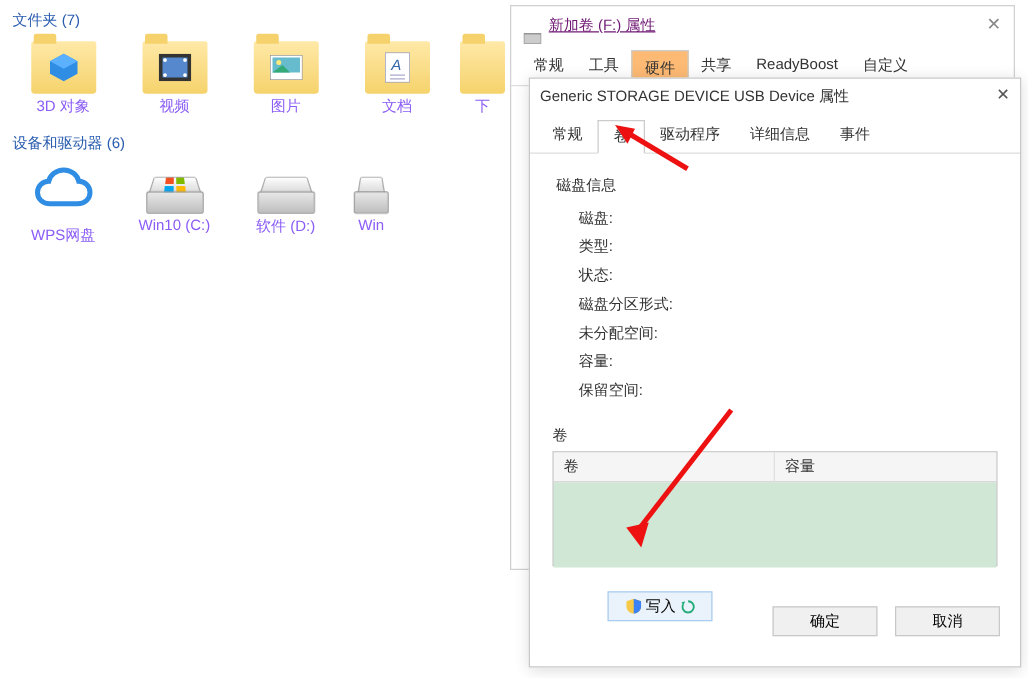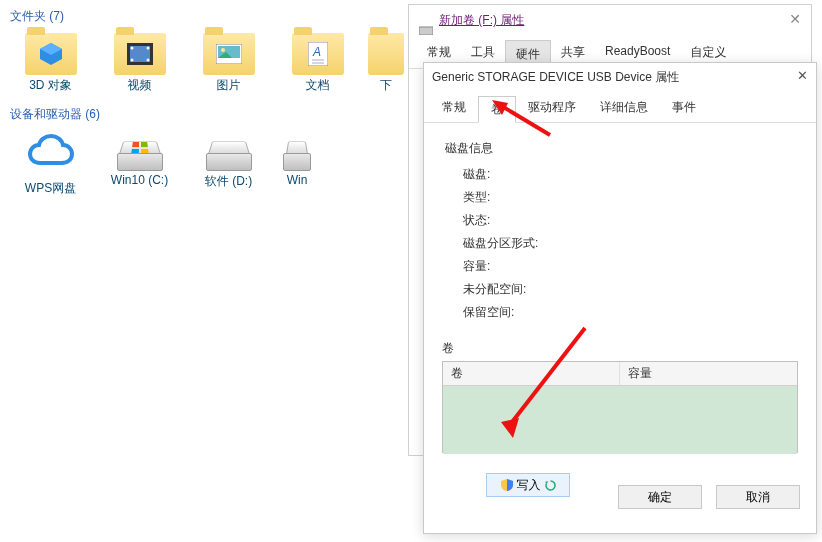--- a/index.html
+++ b/index.html
@@ -3,37 +3,37 @@
 <meta charset="utf-8">
 <style>
   * { box-sizing: border-box; font-family: "Microsoft YaHei", "Segoe UI", sans-serif; }
   body { margin:0; width:822px; height:542px; background:#fff; overflow:hidden; position:relative; font-size:12px; color:#333;}
   
   
   .explorer { position:absolute; left:0; top:0; width:430px; }
   .section-header { color:#2a5db0; font-size:12px; padding:8px 10px 4px; }
   .icon-grid { display:flex; flex-wrap:wrap; padding:0 6px; }
   .icon-item { width:85px; text-align:center; margin:4px 2px; cursor:default;}
-  .icon-item .label { font-size:12px; color:#0c4a6e; margin-top:2px;}
+  .icon-item .label { font-size:12px; color:#8b5cf6; margin-top:2px;}
   
   .folder-shape { width:52px; height:42px; background:linear-gradient(#ffe9a8,#f5d26b); border-radius:2px 2px 3px 3px; position:relative; margin:auto;}
   .folder-tab { position:absolute; top:-6px; left:2px; width:18px; height:8px; background:#f5d26b; border-radius:2px 2px 0 0;}
   .folder-inner { position:absolute; inset:6px; display:flex; align-items:center; justify-content:center;}
   
   .drive { width:54px; height:40px; margin:auto; position:relative;}
   .drive-body{position:absolute;bottom:0;left:4px;right:4px;height:18px;background:linear-gradient(#e8e8e8,#bfbfbf);border:1px solid #9a9a9a;border-radius:2px;}
   .drive-top{position:absolute;bottom:14px;left:8px;right:8px;height:18px;background:linear-gradient(#fff,#d8d8d8);border:1px solid #aaa;border-radius:2px;transform:perspective(40px) rotateX(35deg);}
   
   
   .dlg-behind { position:absolute; left:408px; top:4px; width:404px; height:452px; background:#fff; border:1px solid #d0d0d0;}
   .dlg-behind .title { height:30px; line-height:30px; padding:0 10px; color:#701a75; font-size:12px; display:flex; align-items:flex-end; gap:6px;text-decoration:underline;}
   .dlg-behind .close-x { position:absolute; right:10px; top:6px; color:#888; font-size:14px;}
   .tab-strip { display:flex; border-bottom:1px solid #ddd; padding:4px 8px 0;}
   .tab-strip .tab { padding:5px 10px; font-size:12px; color:#333; cursor:default;}
-  .tab-strip .tab.active { background:#e5e5e5; border:1px solid #ccc; border-bottom-color:#fff; position:relative; top:1px;}
+  .tab-strip .tab.active { background:#fdba74; border:1px solid #ccc; border-bottom-color:#fff; position:relative; top:1px;}
   
   
   .dlg-front { position:absolute; left:423px; top:62px; width:394px; height:472px; background:#fff; border:1px solid #c8c8c8; box-shadow:0 2px 12px rgba(0,0,0,0.15);}
   .dlg-front .titlebar{height:28px;display:flex;align-items:center;padding:0 8px;color:#333;font-size:12px;}
   .dlg-front .titlebar .close{position:absolute;right:8px;top:5px;color:#555;cursor:pointer;font-size:13px;}
   .tabs2 { display:flex; padding:4px 6px 0; border-bottom:1px solid #ddd; gap:0;}
   .tabs2 .t { padding:4px 12px; font-size:12px; color:#333;}
   .tabs2 .t.active { background:#fff; border:1px solid #ccc; border-bottom-color:#fff; position:relative; top:1px;}
   .body-area { padding:10px 18px;}
   .groupbox { border:0; margin:3px; padding:4px 0 10px;}
@@ -219,25 +219,25 @@
         </div>
       <div class="info-row">
           <span class="lbl">状态:</span>
           <span></span>
         </div>
       <div class="info-row">
           <span class="lbl">磁盘分区形式:</span>
           <span></span>
         </div>
       <div class="info-row">
+          <span class="lbl">未分配空间:</span>
+          <span></span>
+        </div>
+      <div class="info-row">
           <span class="lbl">容量:</span>
-          <span></span>
-        </div>
-      <div class="info-row">
-          <span class="lbl">未分配空间:</span>
           <span></span>
         </div>
       <div class="info-row">
           <span class="lbl">保留空间:</span>
           <span></span>
         </div>
     </div>
     <div class="vol-section">
       <div class="vol-header">卷</div>
       <div class="vol-table">

